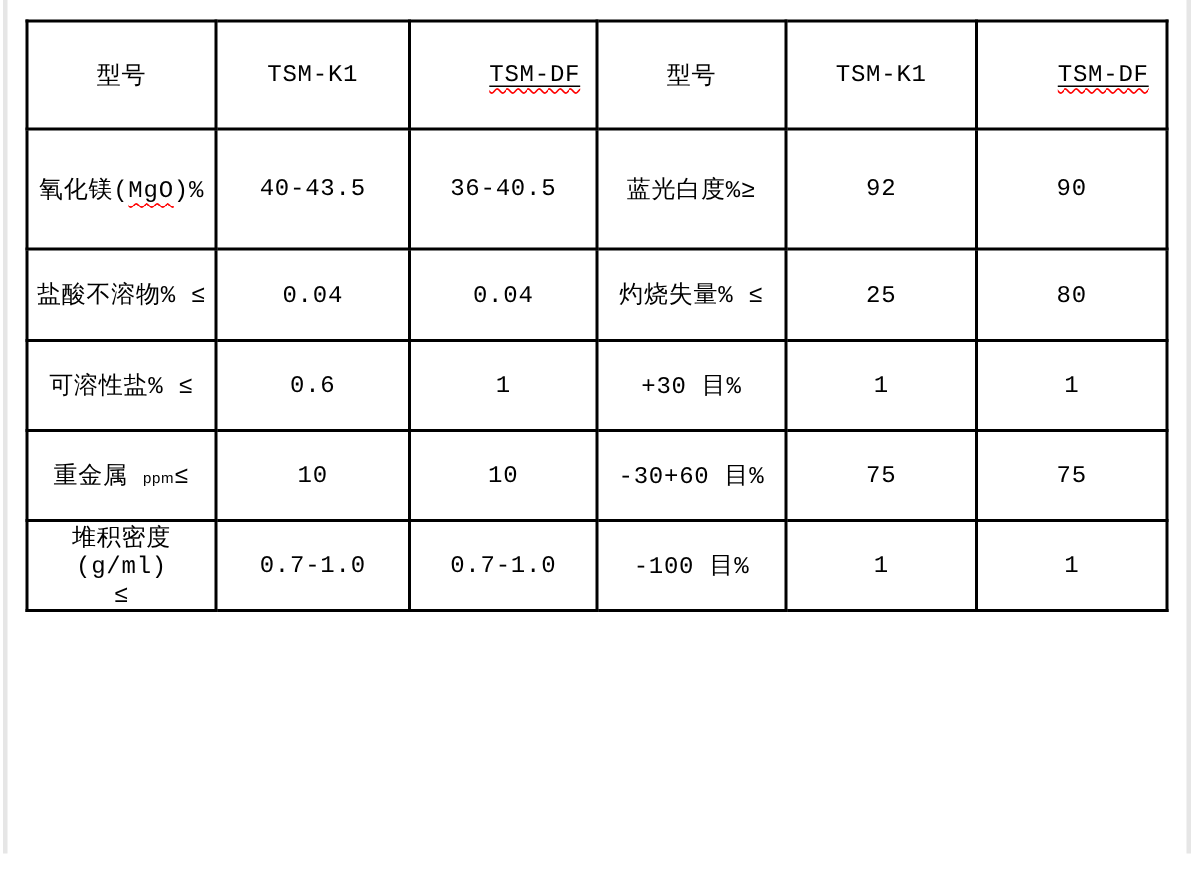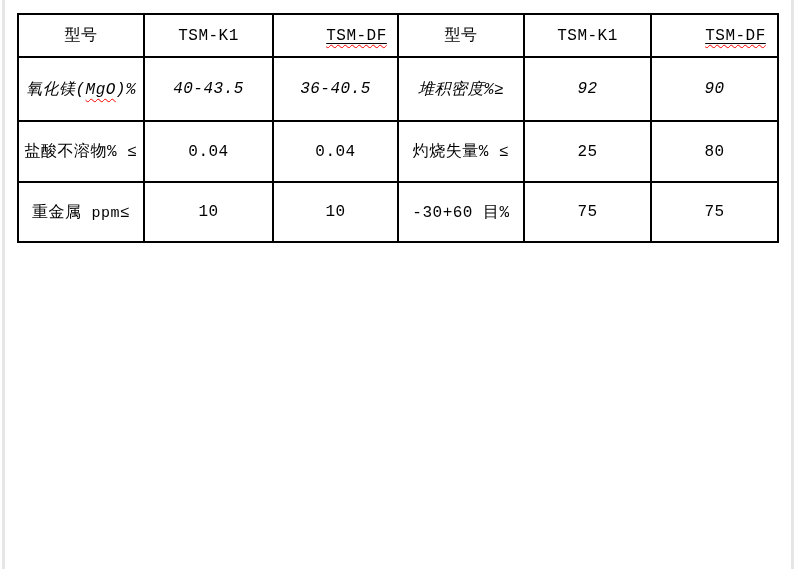--- a/index.html
+++ b/index.html
@@ -32,40 +32,40 @@
   }
   table.spec td {
     border: 2px solid var(--border, #000000);
     text-align: center;
     vertical-align: middle;
     padding: 0;
     font-size: 16px;
     font-family: "Liberation Mono", "DejaVu Sans Mono", monospace;
     letter-spacing: 0.5px;
   }
-  tr.hr  { height: 43px; border-radius: 26px; }
-  tr.r0  { height: 64px; font-style: italic; }
+  tr.hr  { height: 72px; border-radius: 26px; }
+  tr.r0  { height: 80px; }
   tr.r1, tr.r2 { height: 61px; }
   tr.r3, tr.r4, tr.r5, tr.r6, tr.r7 { height: 60px; }
 
   .sq {
     text-decoration: underline wavy var(--squiggle, #ff0000);
     text-decoration-thickness: 1px;
     text-underline-offset: 4px;
   }
   .ul {
     text-decoration: underline solid #000000;
     text-decoration-thickness: 1px;
     text-underline-offset: 3px;
     margin-left: 42px;
   }
   .l2 { margin-top: 1px; font-size: 16px; }
   .ppm {
-    font-family: Liberation Mono, monospace;
-    font-size: 15px;
+    font-family: Liberation Sans, sans-serif;
+    font-size: 10px;
   }
 </style>
 </head>
 <body>
 
 <div class="edge-strip left"></div>
 <div class="edge-strip right"></div>
 
 <table class="spec">
   <colgroup>
@@ -84,42 +84,61 @@
     <td><span class="sq"><span class="ul">TSM-DF</span></span></td>
     <td><span>型号</span></td>
     <td><span>TSM-K1</span></td>
     <td><span class="sq"><span class="ul">TSM-DF</span></span></td>
   </tr>
 
   <tr class="r0">
     <td><span>氧化镁(</span><span class="sq">MgO</span><span>)%</span></td>
     <td>40-43.5</td>
     <td>36-40.5</td>
-    <td>堆积密度%≥</td>
+    <td>蓝光白度%≥</td>
     <td>92</td>
     <td>90</td>
   </tr>
 
 
   <tr class="r2">
     <td>盐酸不溶物% ≤</td>
     <td>0.04</td>
     <td>0.04</td>
     <td>灼烧失量% ≤</td>
     <td>25</td>
     <td>80</td>
   </tr>
 
 
+  <tr class="r4">
+    <td>可溶性盐% ≤</td>
+    <td>0.6</td>
+    <td>1</td>
+    <td>+30 目%</td>
+    <td>1</td>
+    <td>1</td>
+  </tr>
 
   <tr class="r5">
     <td><span>重金属 </span><span class="ppm">ppm</span><span>≤</span></td>
     <td>10</td>
     <td>10</td>
     <td>-30+60 目%</td>
     <td>75</td>
     <td>75</td>
   </tr>
 
 
+  <tr class="r7">
+    <td>
+      <div>堆积密度(g/ml)</div>
+      <div class="l2">≤</div>
+    </td>
+    <td>0.7-1.0</td>
+    <td>0.7-1.0</td>
+    <td>-100 目%</td>
+    <td>1</td>
+    <td>1</td>
+  </tr>
 
   </tbody>
 </table>
 
 </body></html>

